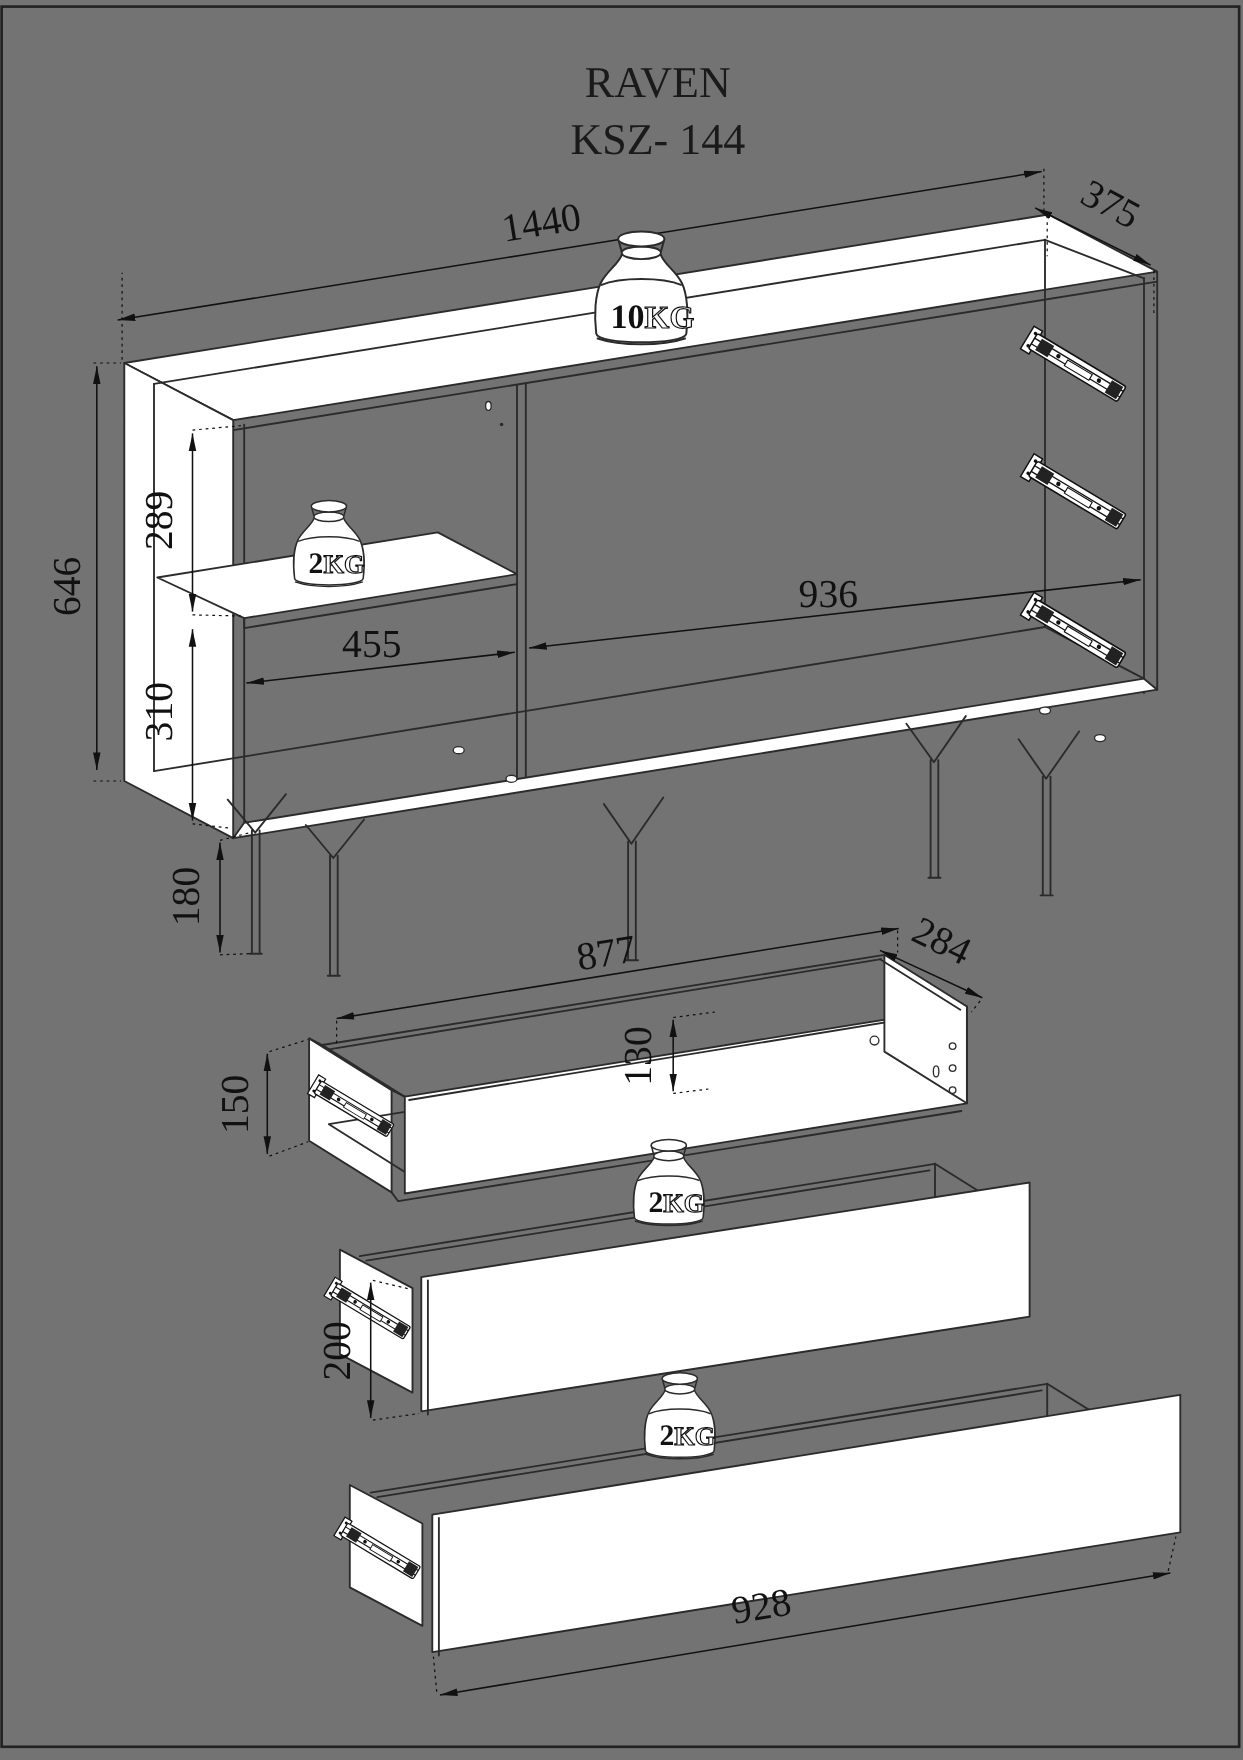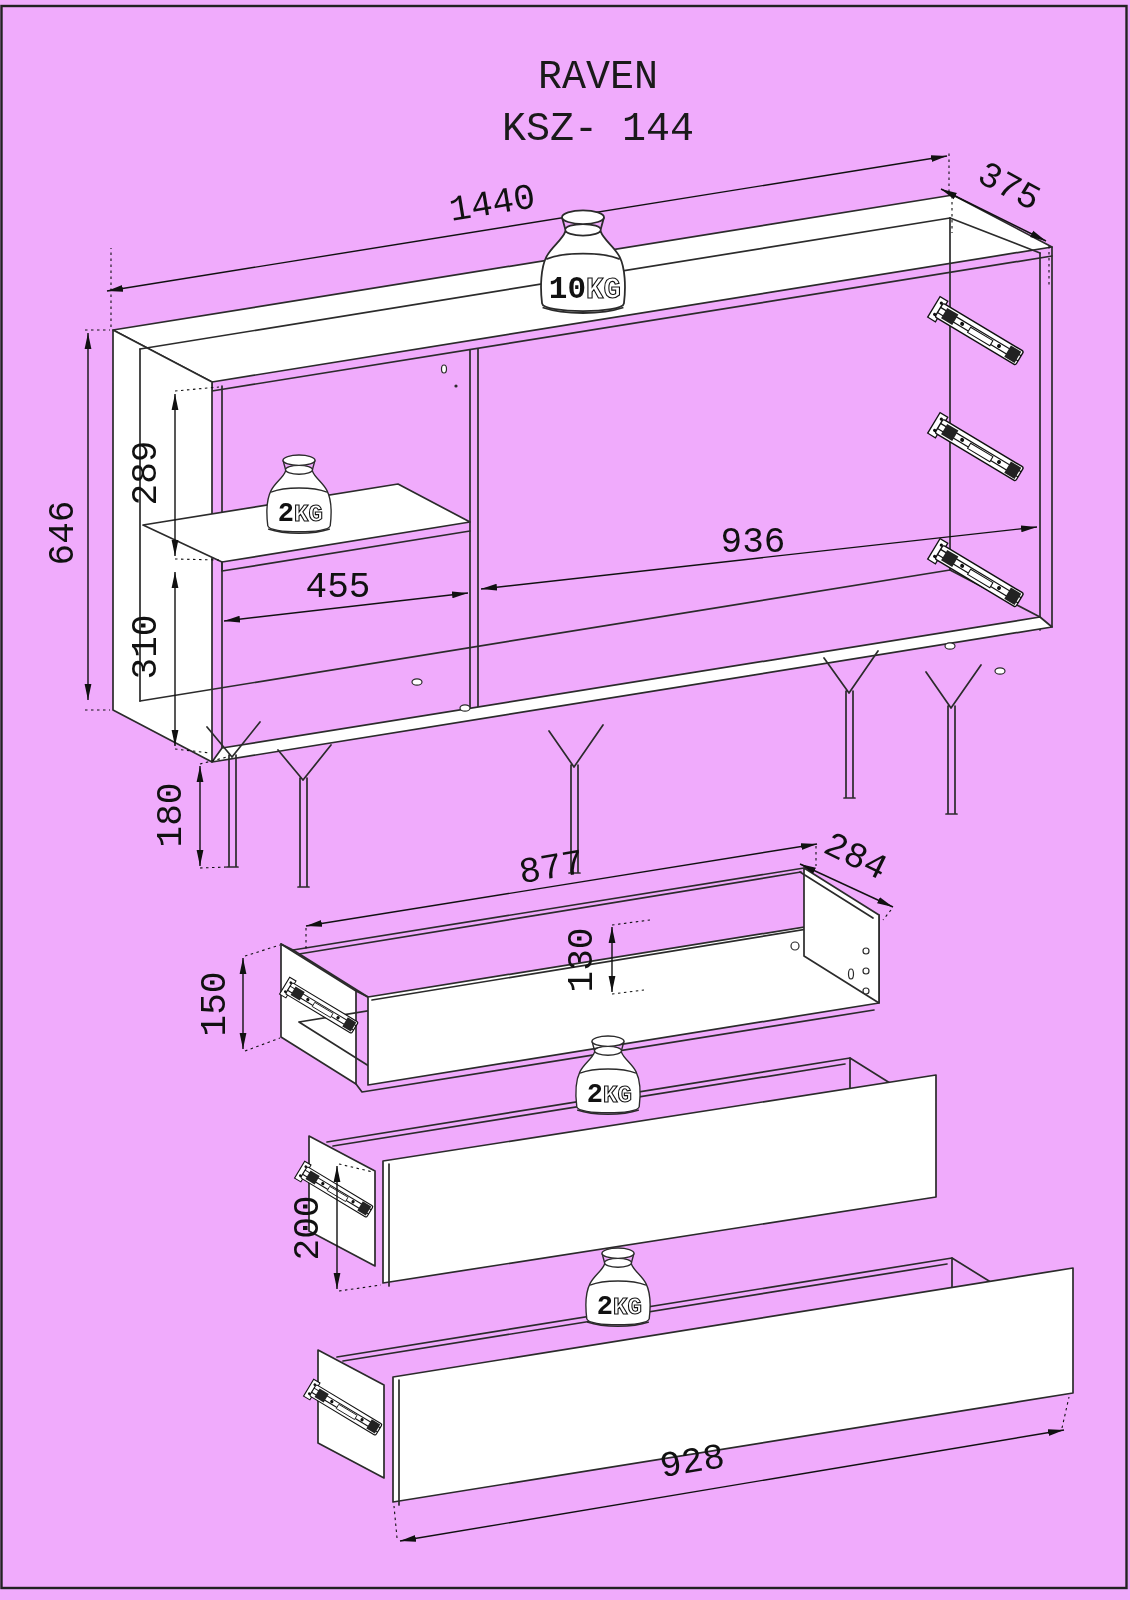--- a/index.html
+++ b/index.html
@@ -1,20 +1,20 @@
 <!DOCTYPE html>
 <html><head>
 <meta charset="utf-8">
 <style>
   html,body{margin:0;padding:0;background:#ffffff;}
   .sheet{
     position:relative;
     width:1130px;height:1600px;
-    background:#f0abfc;
-    font-family:Liberation Mono, monospace;
+    background:#737373;
+    font-family:Liberation Serif, serif;
     overflow:hidden;
   }
   svg{position:absolute;left:0;top:0;}
   .struct{stroke:#2b2b2b;stroke-width:1.7;fill:none;stroke-linejoin:round;stroke-linecap:round;}
   .face{stroke:#2b2b2b;stroke-width:1.7;fill:#ffffff;stroke-linejoin:round;}
   .dimline{stroke:#111111;stroke-width:1.4;fill:none;}
   .dotted{stroke:#111111;stroke-width:1.1;fill:none;stroke-dasharray:2.5,3.5;}
   .hole{stroke:#2b2b2b;stroke-width:1.2;fill:#ffffff;}
   .dot{fill:#2b2b2b;stroke:none;}
   .dimtext{font-size:36px;fill:#111111;}

